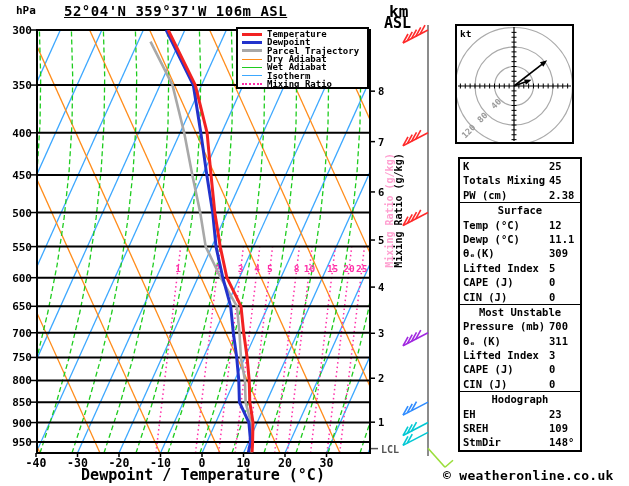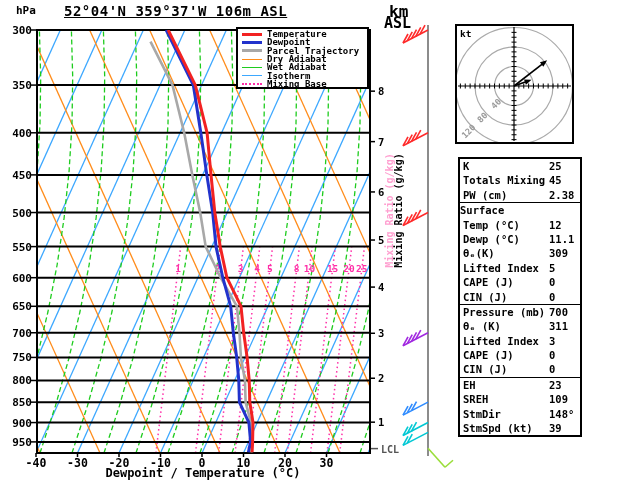--- a/index.html
+++ b/index.html
@@ -5,36 +5,36 @@
   html,body{margin:0;padding:0;background:#fff;}
   #page{position:relative;width:629px;height:486px;background:#fff;overflow:hidden;
         font-family:"DejaVu Sans Mono","DejaVu Sans",monospace;font-weight:bold;color:#000;}
   #skewt-svg{position:absolute;left:0;top:0;}
   .abs{position:absolute;white-space:nowrap;}
   .t-hpa{left:16px;top:4px;font-size:11px;}
   .t-title{left:64px;top:3px;font-size:14px;letter-spacing:.5px;text-decoration:underline;}
   .t-km{left:389px;top:2px;font-size:16px;text-align:center;}
   .t-asl{left:384px;top:14px;font-size:15px;}
   .t-date{left:405px;top:3px;font-size:13px;}
-  .t-xlabel{left:58px;top:466px;width:290px;text-align:center;font-size:12px;}
+  .t-xlabel{left:58px;top:466px;width:290px;text-align:center;font-size:15px;}
   .t-footer{left:443px;top:468px;font-size:13px;letter-spacing:.3px;}
   .t-mix{left:331px;top:200px;width:145px;font-size:10px;transform:rotate(-90deg);transform-origin:center;text-align:center;top:205px;left:326px;}
   .t-mix-ghost{color:#ff9fd0;left:317px;}
   
   #legend{position:absolute;left:236px;top:27px;width:133px;height:62px;background:#fff;
           border:2px solid #000;box-sizing:border-box;padding:1px 0 0 4px;}
   .lgrow{display:flex;align-items:center;height:8.3px;}
   .lgsample{width:20px;margin-right:5px;flex:none;}
   .lglabel{font-size:9px;line-height:8px;}
   
   #databox{position:absolute;left:458px;top:157px;width:124px;background:#fff;
            border:2px solid #000;box-sizing:border-box;font-size:10.5px;}
   .tsection{border-top:1.5px solid #000;padding:0;}
   .tsection:first-child{border-top:none;}
-  .thead{text-align:left;height:14.4px;line-height:14.4px;}
+  .thead{text-align:center;height:14.4px;line-height:14.4px;}
   .trow{position:relative;height:14.4px;line-height:14.4px;padding-left:3px;}
   .tval{position:absolute;left:89px;top:0;}
 </style>
 </head>
 <body>
 <div id="page">
 
   <svg id="skewt-svg" width="629" height="486">
       <defs>
         <clipPath id="plotclip">
@@ -343,21 +343,21 @@
       <div class="lgrow">
         <span class="lgsample" style="border-top: 1.8px solid rgb(30, 204, 30);"></span>
         <span class="lglabel">Wet Adiabat</span>
       </div>
       <div class="lgrow">
         <span class="lgsample" style="border-top: 1.8px solid rgb(61, 168, 255);"></span>
         <span class="lglabel">Isotherm</span>
       </div>
       <div class="lgrow">
         <span class="lgsample" style="border-top: 2px dotted rgb(255, 47, 168);"></span>
-        <span class="lglabel">Mixing Base</span>
+        <span class="lglabel">Mixing Ratio</span>
       </div>
     </div>
 
   <div class="abs t-mix t-mix-ghost">Mixing Ratio (g/kg)</div>
   <div class="abs t-mix">Mixing Ratio (g/kg)</div>
 
   <div class="abs t-xlabel">Dewpoint / Temperature (°C)</div>
 
   <div id="databox">
       <div class="tsection">
@@ -368,27 +368,29 @@
       <div class="tsection">
         <div class="thead">Surface</div>
         <div class="trow"><span>Temp (°C)</span><span class="tval">12</span></div>
         <div class="trow"><span>Dewp (°C)</span><span class="tval">11.1</span></div>
         <div class="trow"><span>θₑ(K)</span><span class="tval">309</span></div>
         <div class="trow"><span>Lifted Index</span><span class="tval">5</span></div>
         <div class="trow"><span>CAPE (J)</span><span class="tval">0</span></div>
         <div class="trow"><span>CIN (J)</span><span class="tval">0</span></div>
       </div>
       <div class="tsection">
+        <div class="thead">Most Unstable</div>
         <div class="trow"><span>Pressure (mb)</span><span class="tval">700</span></div>
         <div class="trow"><span>θₑ (K)</span><span class="tval">311</span></div>
         <div class="trow"><span>Lifted Index</span><span class="tval">3</span></div>
         <div class="trow"><span>CAPE (J)</span><span class="tval">0</span></div>
         <div class="trow"><span>CIN (J)</span><span class="tval">0</span></div>
       </div>
       <div class="tsection">
+        <div class="thead">Hodograph</div>
         <div class="trow"><span>EH</span><span class="tval">23</span></div>
         <div class="trow"><span>SREH</span><span class="tval">109</span></div>
         <div class="trow"><span>StmDir</span><span class="tval">148°</span></div>
-        <div class="trow"><span>StmSpd (kt)</span><span class="tval">39</span></div>
       </div>
     </div>
 
+  <div class="abs t-footer">© weatheronline.co.uk</div>
 </div>
 
 </body></html>

